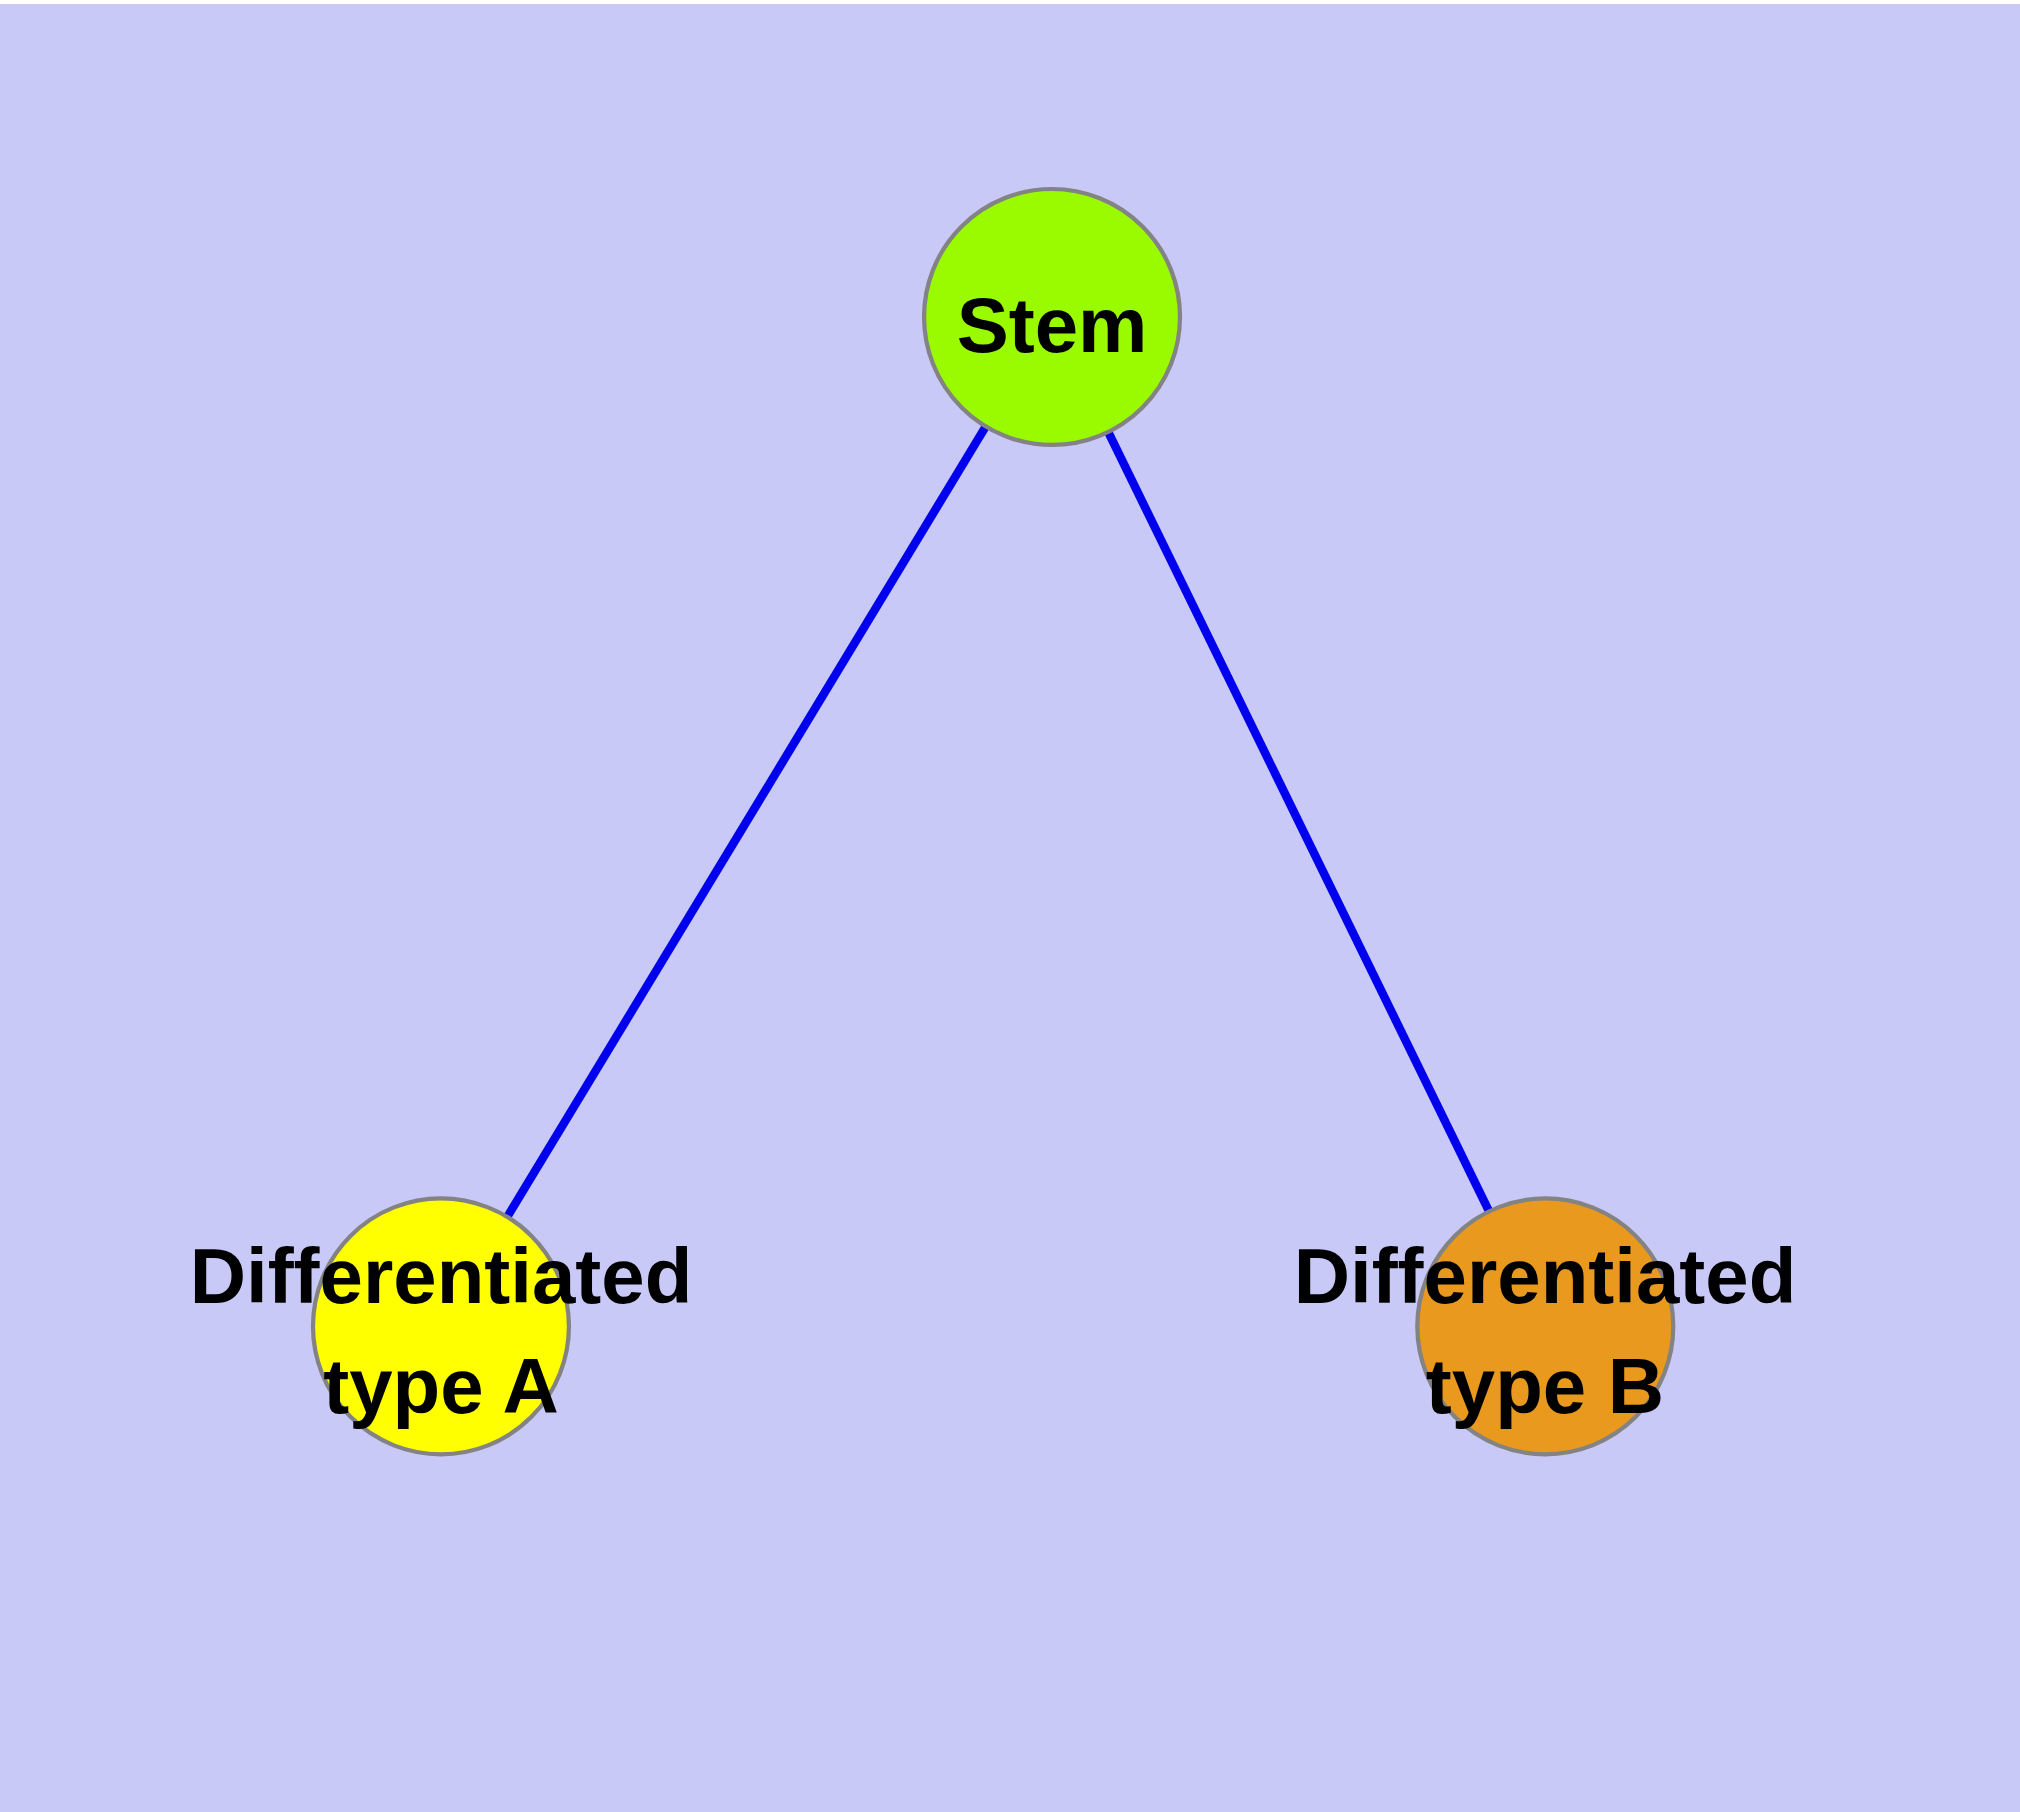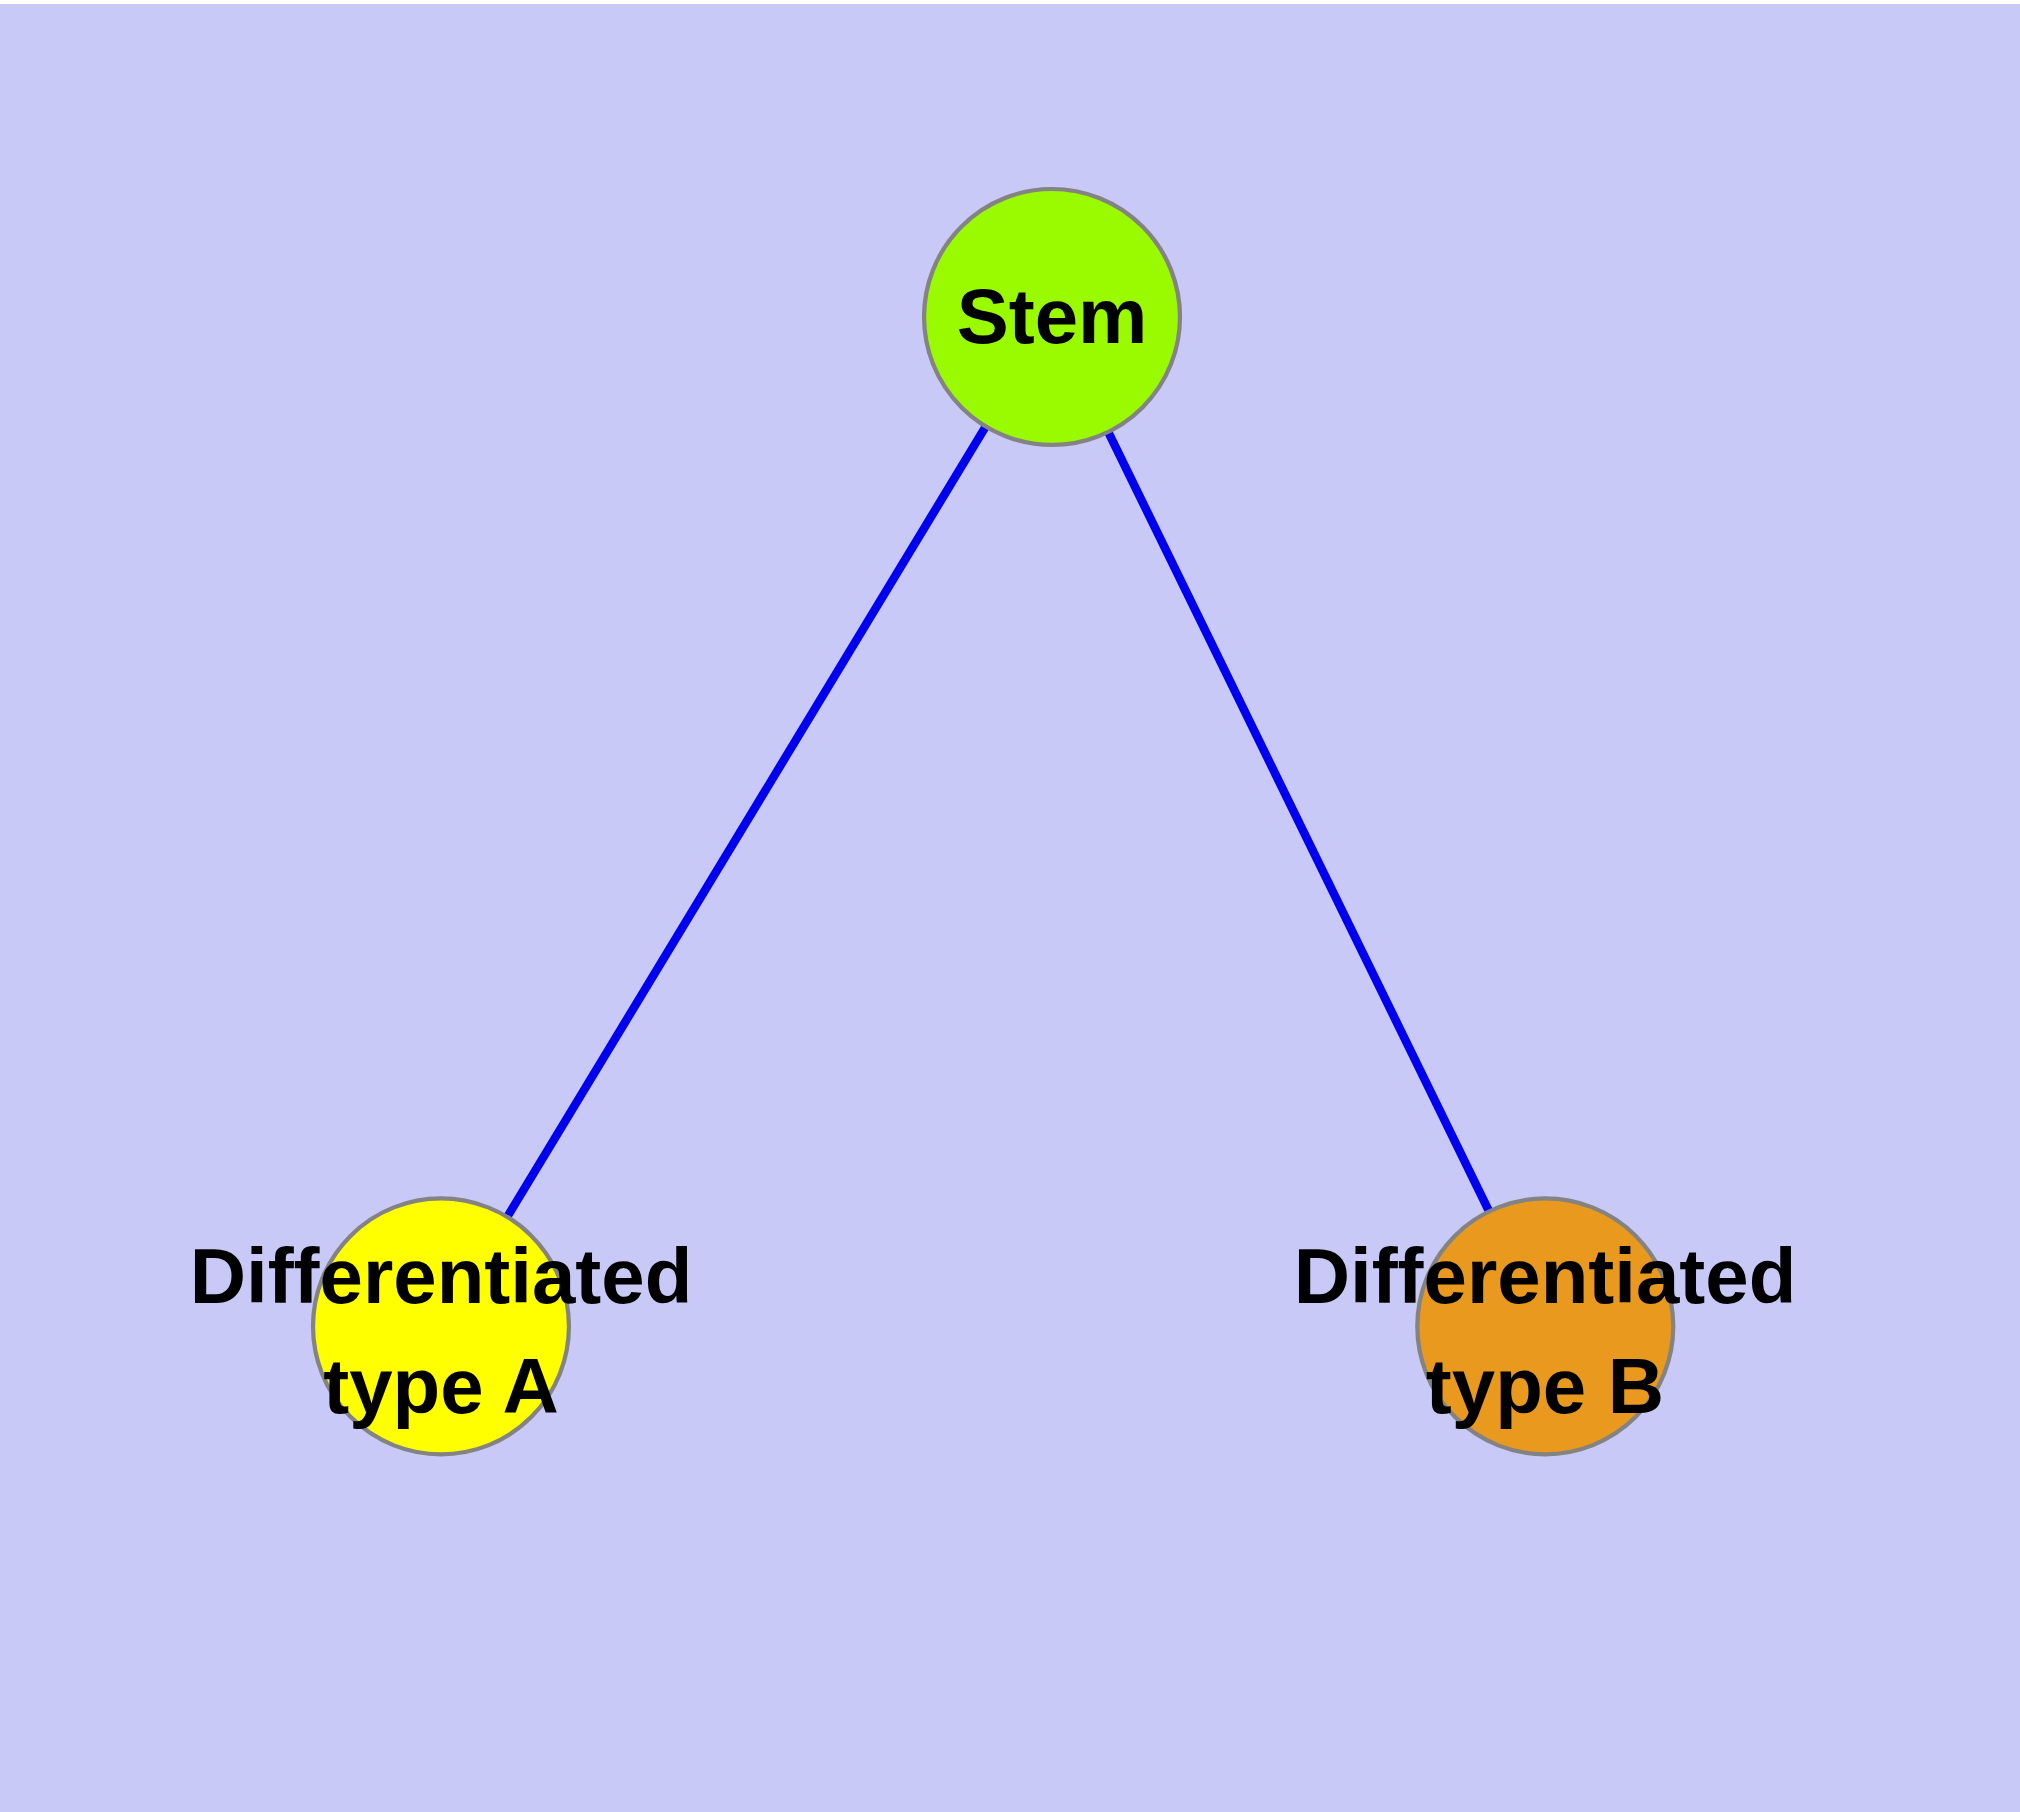--- a/index.html
+++ b/index.html
@@ -38,21 +38,21 @@
     position: absolute;
     transform: translate(-50%, -50%);
     color: #000000;
     font-weight: bold;
     font-size: 78px;
     line-height: 1.41;
     text-align: center;
     white-space: pre-line;
     letter-spacing: 0;
   }
-  .node-label.stem   { left: 1052px; top: 317px;  }
+  .node-label.stem   { left: 1052px; top: 326px;  }
   .node-label.type-a { left: 441px;  top: 1332px; }
   .node-label.type-b { left: 1545px; top: 1332px; }
 </style>
 </head>
 <body>
 
 <div class="top-strip"></div>
 
 <svg class="graph-canvas" viewBox="0 0 2384 2138">
   <line x1="1241" y1="374" x2="520" y2="1565" stroke="#0000EE"></line>

